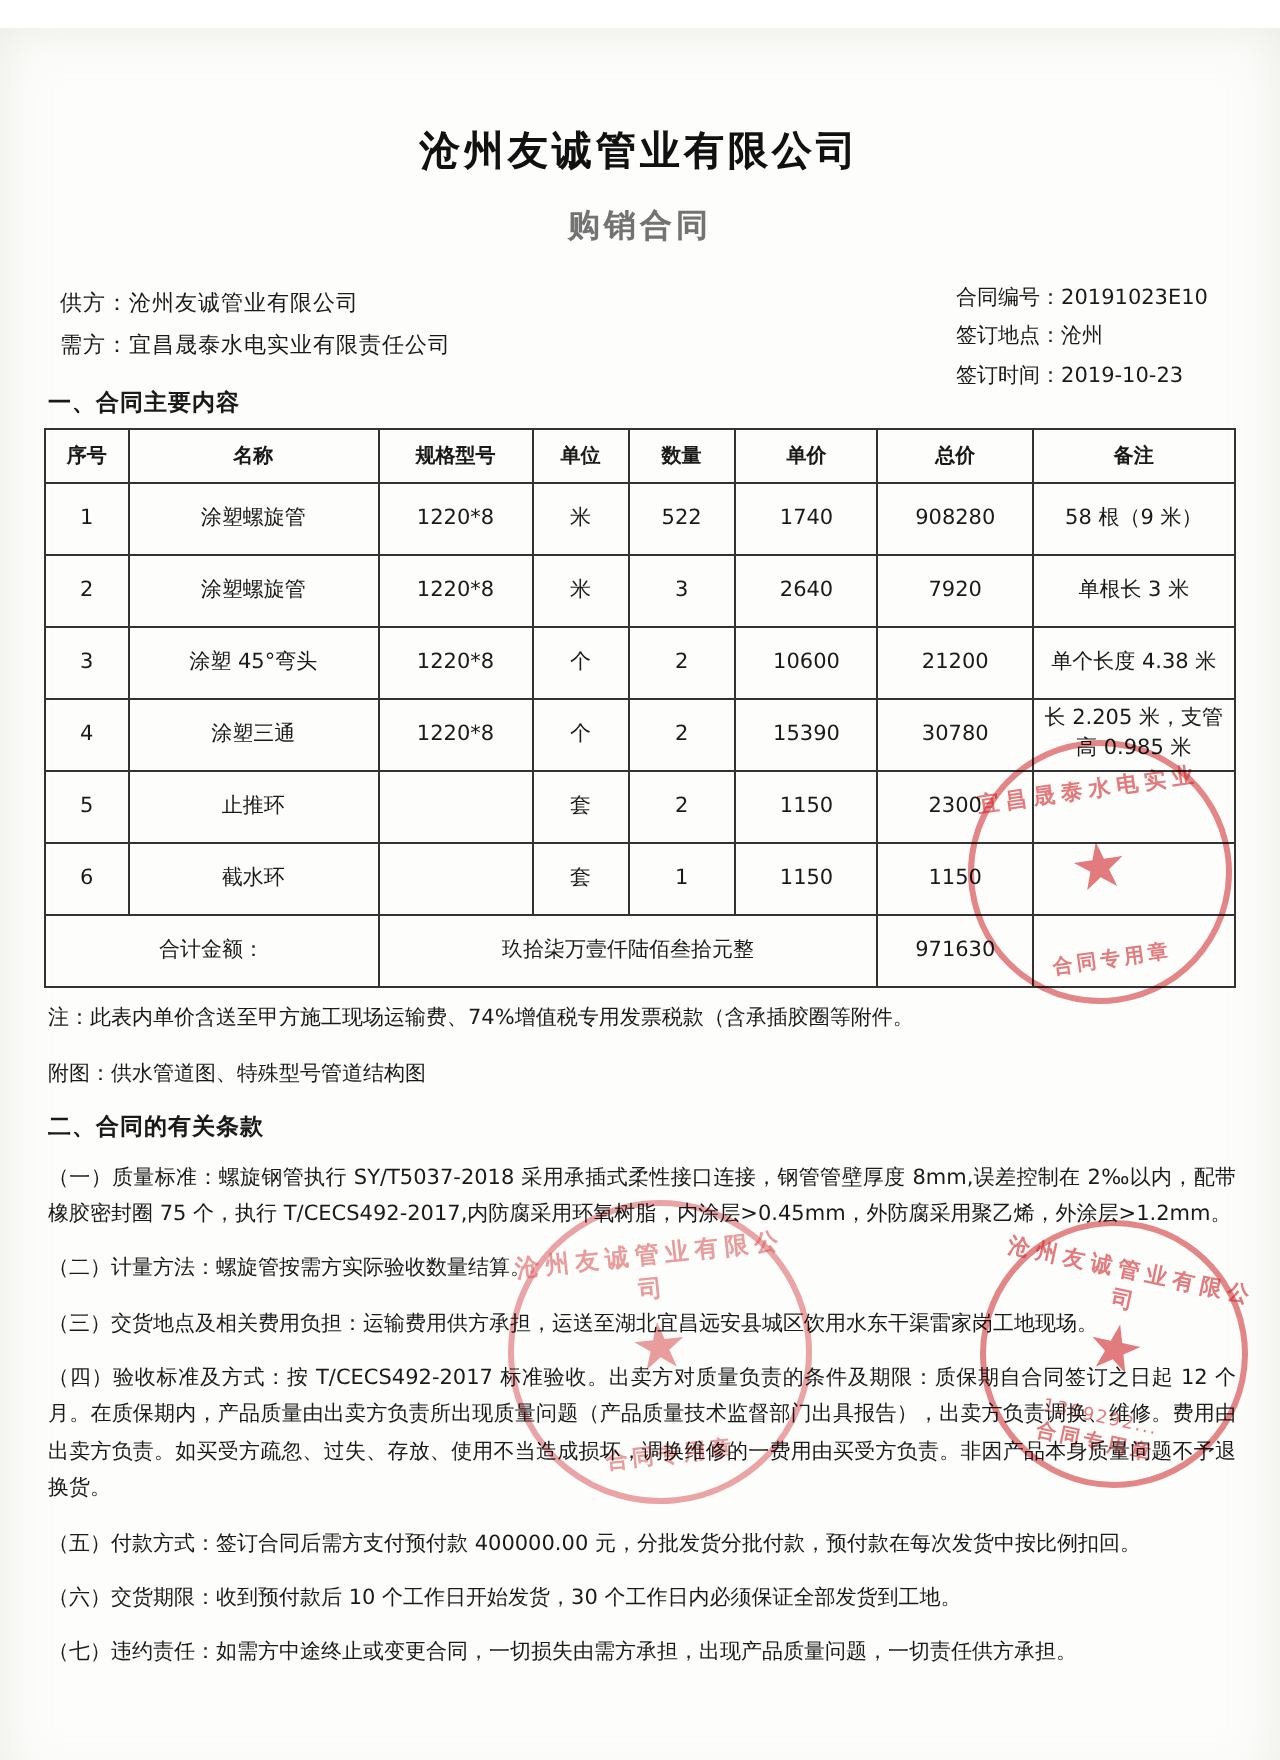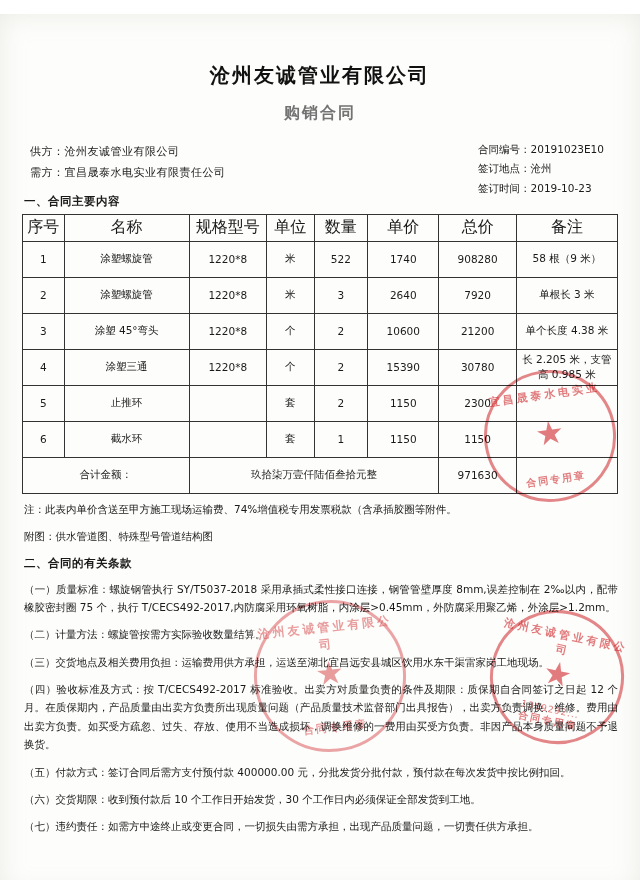--- a/index.html
+++ b/index.html
@@ -92,23 +92,23 @@
     font-size: 10.5px;
   }
   table.goods th, table.goods td {
     border: 1px solid #333;
     text-align: center;
     height: 33px;
     padding: 1px 2px;
     font-weight: normal;
   }
   table.goods th {
-    font-weight: normal;
+    font-weight: bold;
     height: 24px;
-    font-size: 16px;
+    font-size: 10px;
   }
   .col-no { width: 7%; }
   .col-name { width: 21%; }
   .col-spec { width: 13%; }
   .col-unit { width: 8%; }
   .col-qty { width: 9%; }
   .col-price { width: 12%; }
   .col-total { width: 13%; }
   .col-remark { width: 17%; }
   .sum-label { font-weight: bold; }

